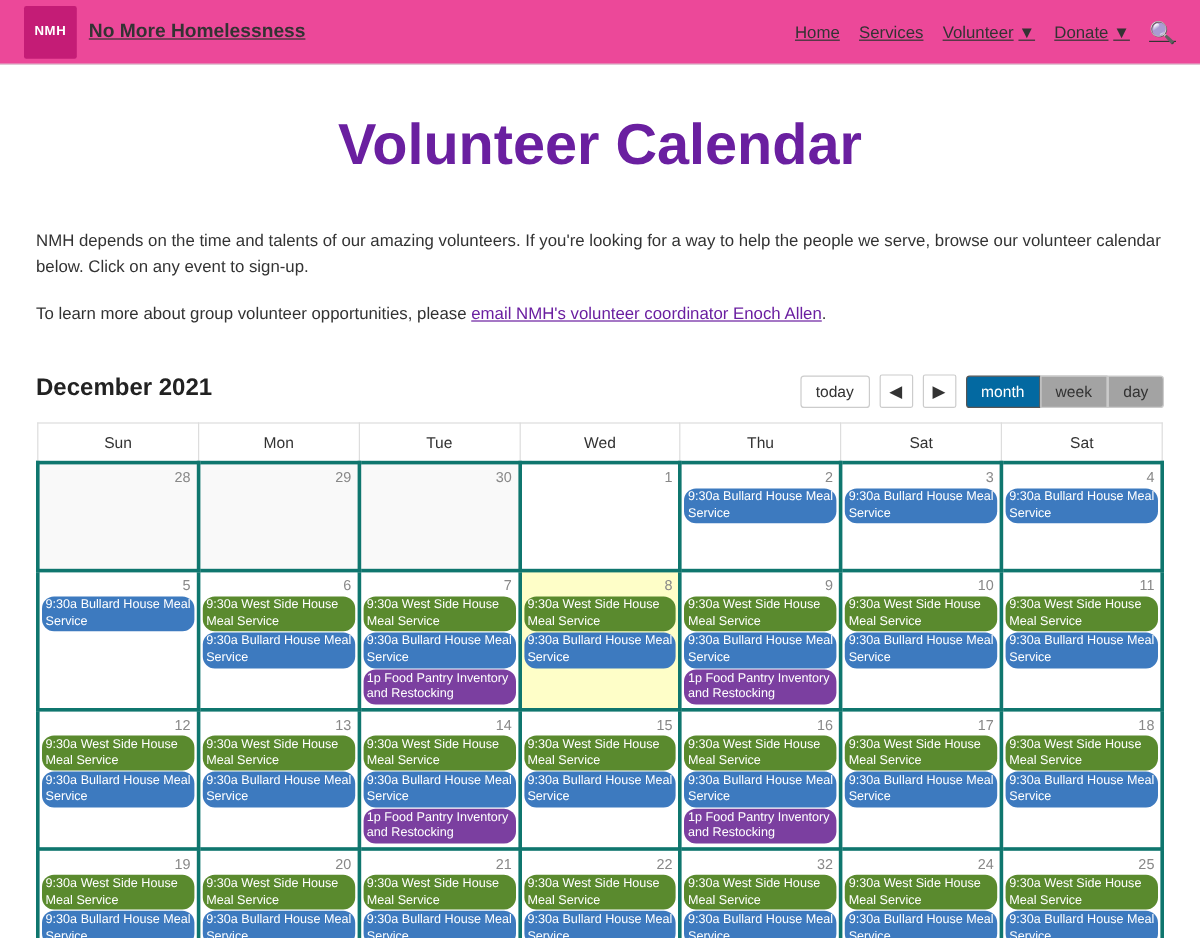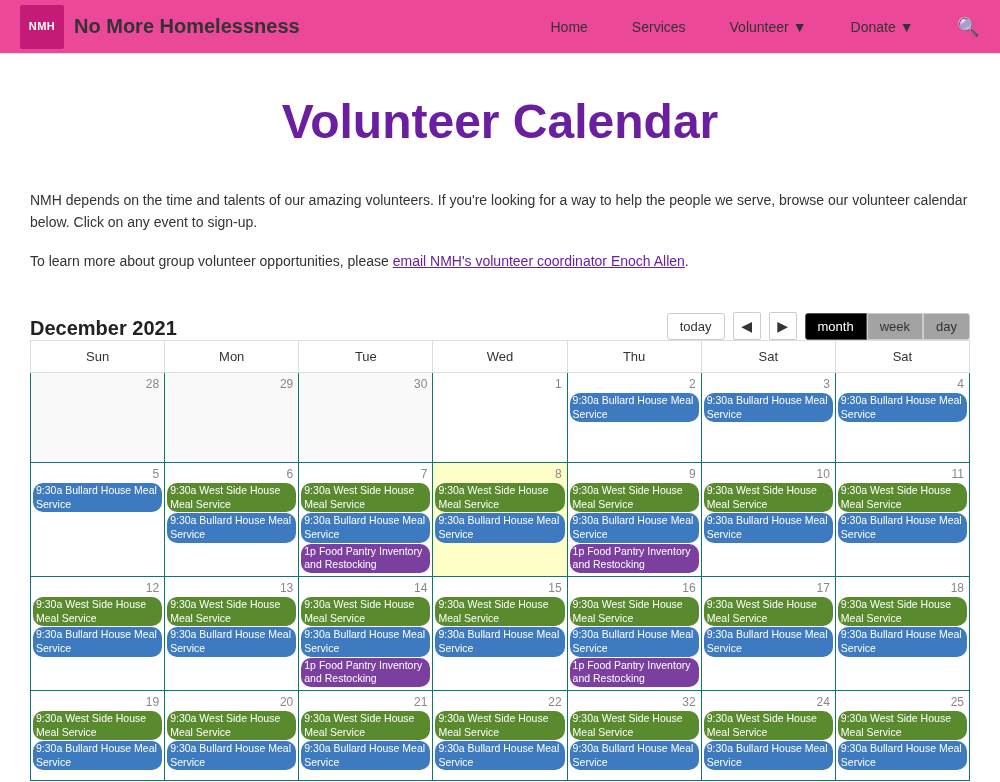--- a/index.html
+++ b/index.html
@@ -11,71 +11,72 @@
       padding: 0 20px; height: 54px; border-bottom: 1px solid #ddd;
       background: #ec4899;
     }
     .nav-brand { display: flex; align-items: center; gap: 10px; }
     .nav-logo {
       width: 44px; height: 44px; background: #c41c76;
       display: flex; align-items: center; justify-content: center;
       color: #fff; font-weight: bold; font-size: 11px; letter-spacing: 0.5px;
       border-radius: 2px; flex-direction: column; line-height: 1.1;
     }
-    .nav-brand-name { font-size: 20px; font-weight: 600; color: #333; }
-    .nav-links { display: flex; align-items: center; gap: 44px; }
+    .nav-brand-name { font-size: 16px; font-weight: 600; color: #333; text-decoration: underline; }
+    .nav-links { display: flex; align-items: center; gap: 16px; text-decoration: underline; }
     .nav-link { text-decoration: none; color: #333; font-size: 14px; cursor: pointer; }
     .nav-link-dropdown { display: flex; align-items: center; gap: 4px; }
     .nav-search { cursor: pointer; font-size: 18px; color: #333; }
 
     
     .page-content { max-width: 980px; margin: 0 auto; padding: 40px 20px 60px; }
 
     .page-title {
       text-align: center; font-size: 48px; font-weight: bold;
       color: #6a1fa0; margin-bottom: 40px;
     }
 
     .intro-text { margin-bottom: 16px; font-size: 14px; line-height: 1.6; color: #333; }
     .intro-link { color: #6a1fa0; text-decoration: underline; cursor: pointer; }
 
     
     .calendar-container { margin-top: 40px; }
 
     .calendar-header {
-      display: flex; align-items: flex-end; justify-content: space-between;
+      display: flex; align-items: flex-start; justify-content: space-between;
+      margin-bottom: 12px;
     }
     .calendar-month-title { font-size: 20px; font-weight: bold; color: #222; }
     .calendar-controls { display: flex; align-items: center; gap: 8px; }
     .btn-today {
       padding: 5px 12px; border: 1px solid #ccc; background: #fff;
       cursor: pointer; font-size: 13px; border-radius: 3px; color: #333;
     }
     .btn-nav {
       width: 28px; height: 28px; border: 1px solid #ccc; background: #fff;
       cursor: pointer; font-size: 14px; display: flex; align-items: center;
       justify-content: center; color: #333; border-radius: 2px;
     }
     .view-buttons { display: flex; }
     .btn-view {
       padding: 5px 12px; border: 1px solid #ccc; background: #a3a3a3;
       cursor: pointer; font-size: 13px; color: #333;
     }
-    .btn-view.active { background: #000000; color: #fff; border-color: #555; }
+    .btn-view.active { background: #0369a1; color: #fff; border-color: #555; }
     .btn-view:first-child { border-radius: 3px 0 0 3px; }
     .btn-view:last-child { border-radius: 0 3px 3px 0; }
 
     
     .cal-grid { width: 100%; border-collapse: collapse; }
     .cal-grid th {
       background: #fff; text-align: center; padding: 8px 4px;
       font-size: 13px; font-weight: normal; border: 1px solid #ddd; color: #333;
     }
     .cal-grid td {
-      vertical-align: top; border: 1px solid #0f766e; padding: 2px;
+      vertical-align: top; border: 3px solid #0f766e; padding: 2px;
       width: calc(100% / 7); min-height: 90px; height: 90px;
     }
     .day-number {
       text-align: right; font-size: 12px; color: #888; padding: 2px 3px 2px 0;
     }
     .day-other { background: #f9f9f9; }
     .day-today { background: #fefec8; }
 
     .event {
       font-size: 10.5px; line-height: 1.3; padding: 1px 3px;

